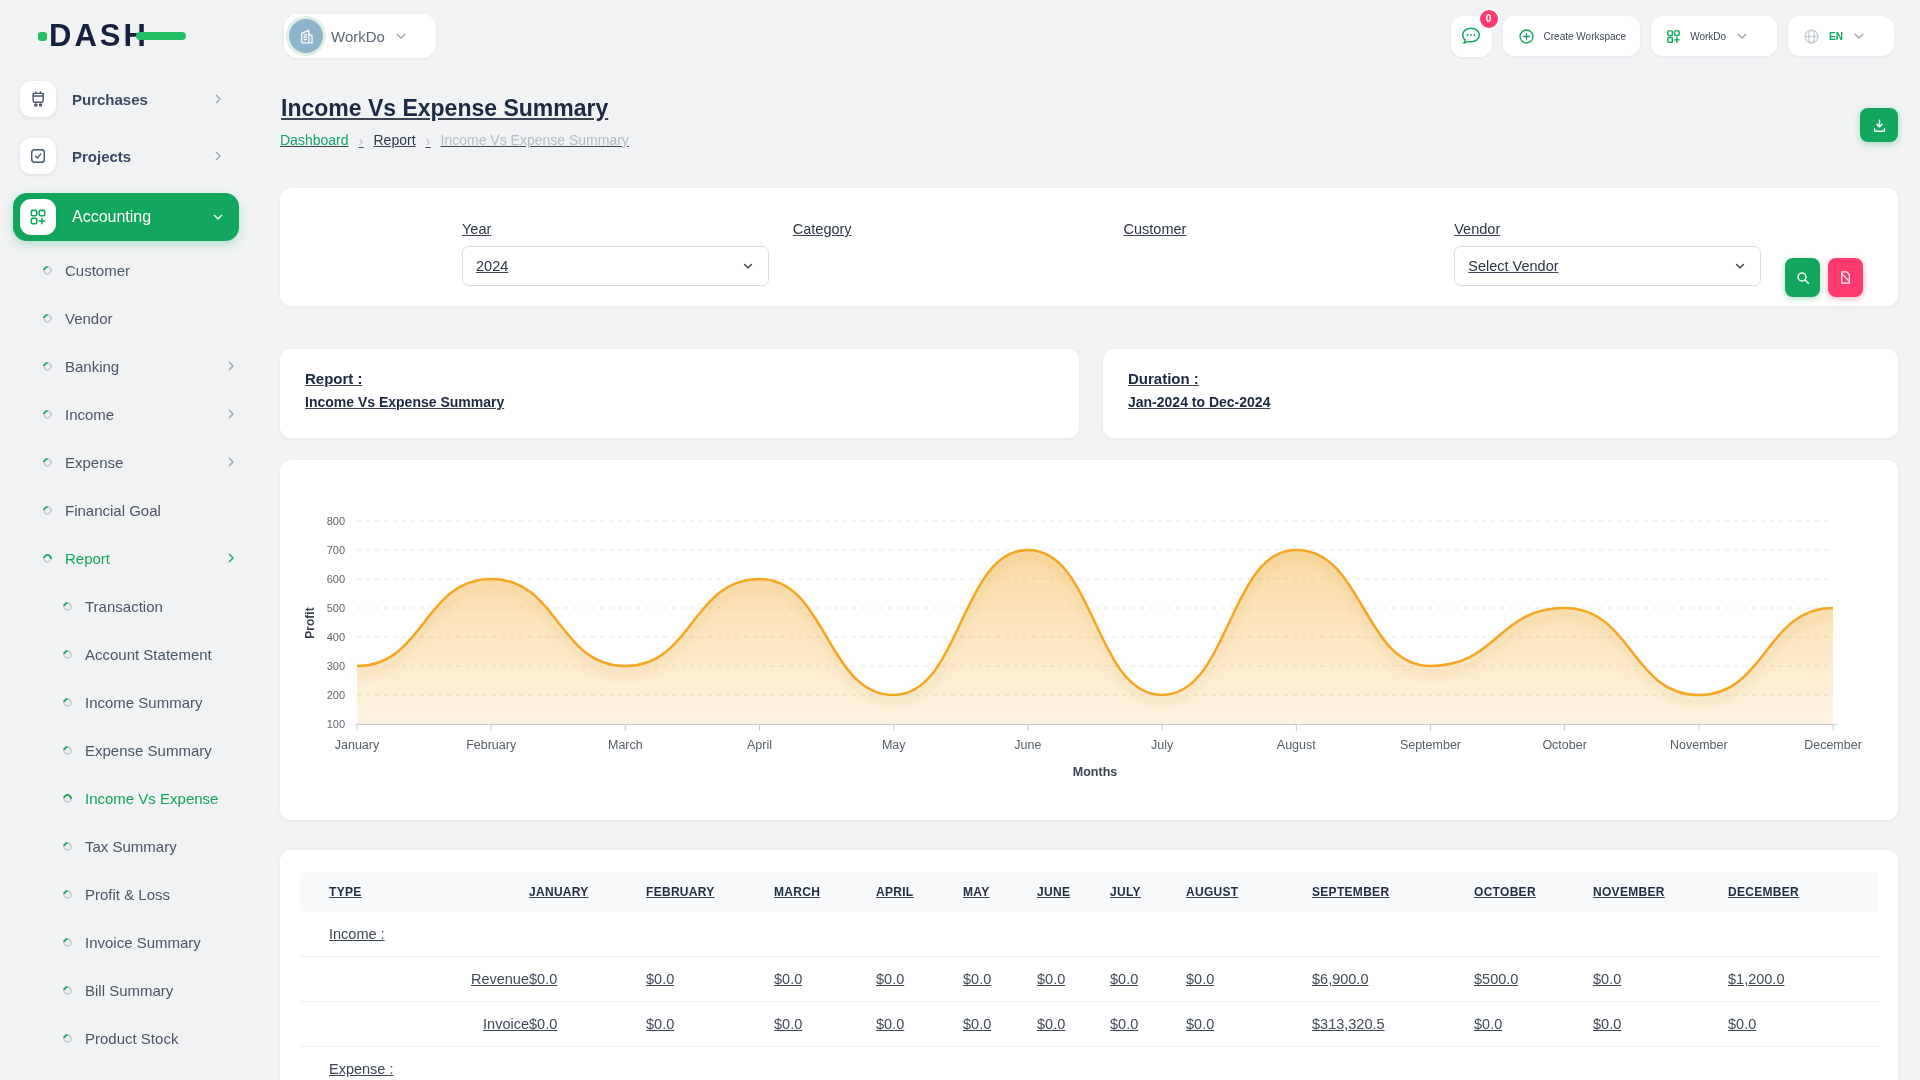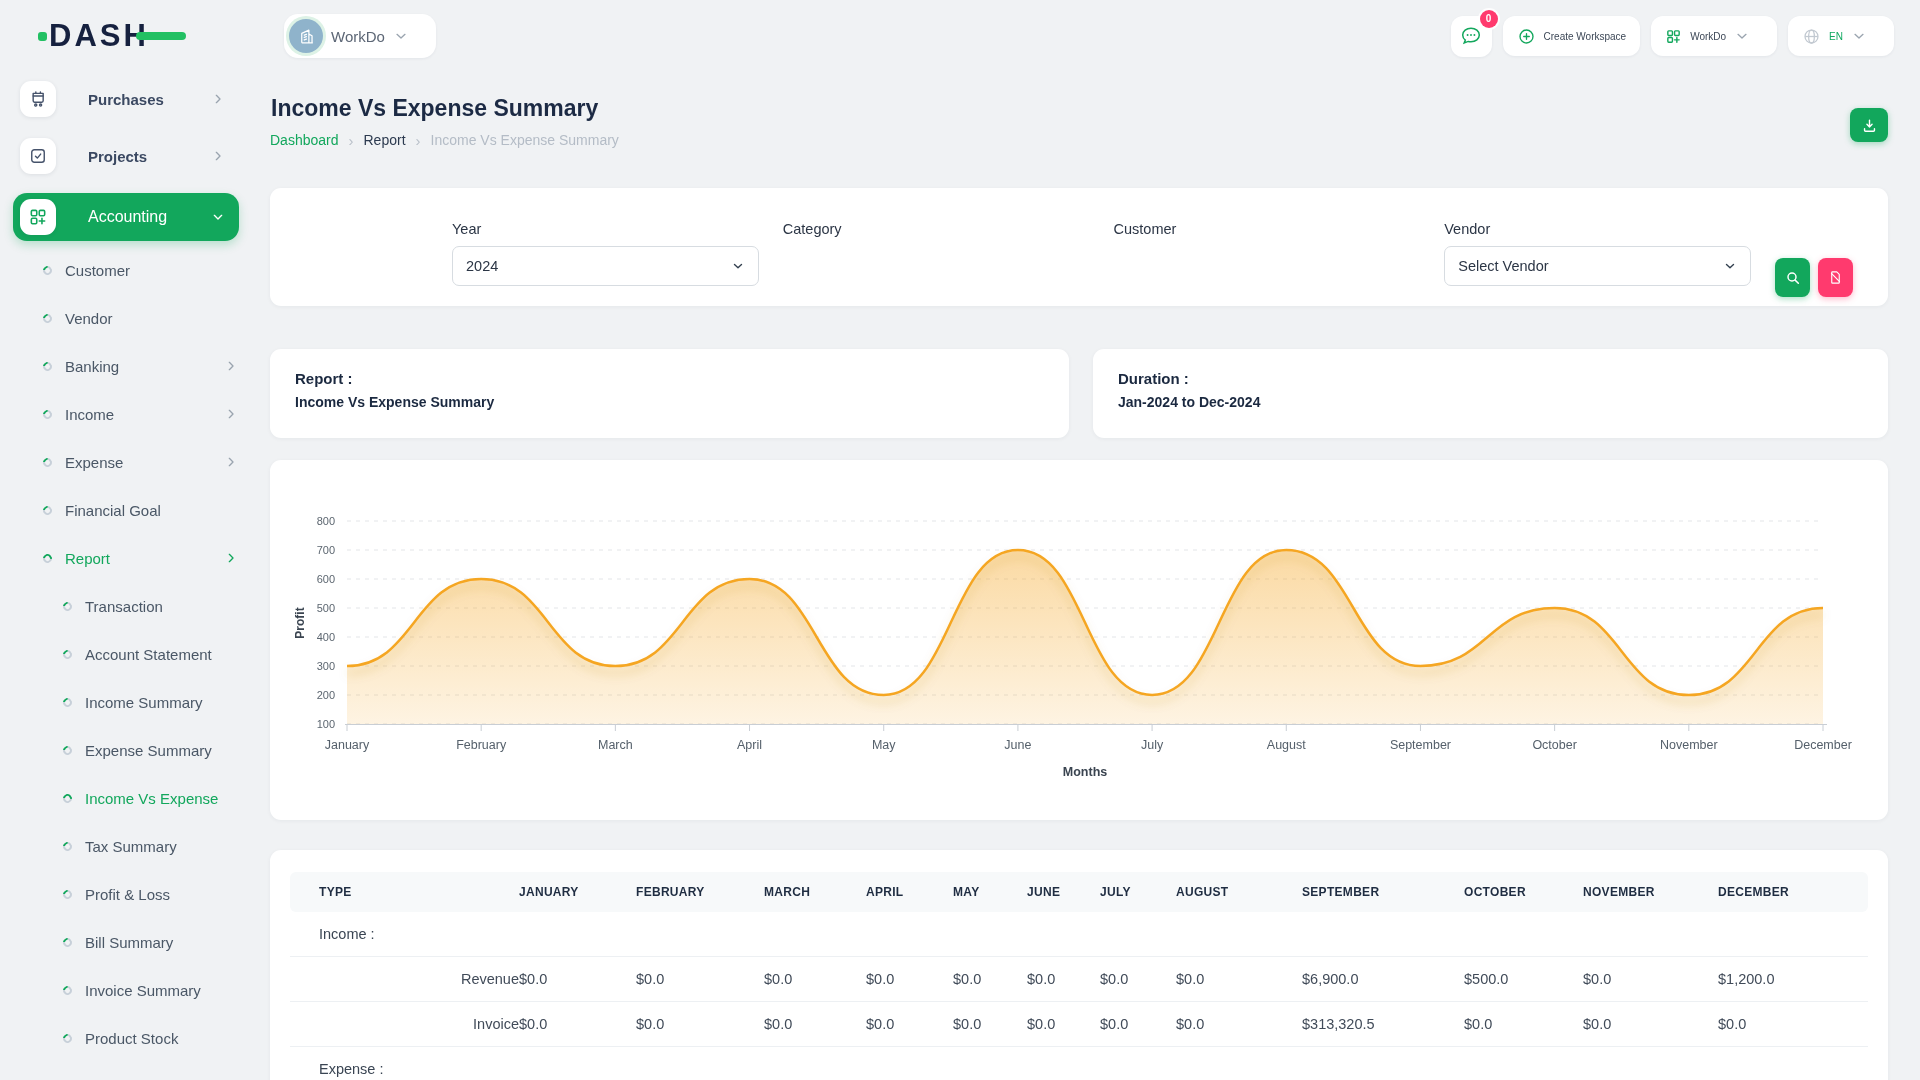--- a/index.html
+++ b/index.html
@@ -16,46 +16,46 @@
            padding:0 14px;box-shadow:0 1px 3px rgba(20,30,60,.06);font-size:10px;color:#3d4857;cursor:pointer;}
   .ws-pill{margin-left:84px;height:44px;border-radius:14px;padding:4px 14px 4px 5px;font-size:15px;color:#5c6675;}
   .avatar{width:34px;height:34px;border-radius:50%;background:#8fb3cb;display:flex;align-items:center;justify-content:center;
           box-shadow:0 0 0 3px #ddf2e6;}
   .top-right{margin-left:auto;display:flex;align-items:center;gap:11px;}
   .chat-btn{position:relative;width:41px;height:41px;border-radius:12px;background:#fff;display:flex;align-items:center;
             justify-content:center;box-shadow:0 1px 3px rgba(20,30,60,.06);cursor:pointer;}
   .badge{position:absolute;top:-6px;right:-6px;min-width:18px;height:18px;border-radius:9px;background:#ff3a6e;
          color:#fff;font-size:10px;font-weight:bold;display:flex;align-items:center;justify-content:center;
          box-shadow:0 0 0 2px rgba(255,255,255,.85);}
-  .grn{color:#0fa860;font-weight:normal;}
+  .grn{color:#0fa860;font-weight:bold;}
   
   .sidebar{position:absolute;top:72px;left:0;bottom:0;width:252px;overflow:hidden;padding-top:7px;}
   .nav-item{display:flex;align-items:center;cursor:pointer;}
   .nav-item.l0{height:40px;margin:0 13px 17px 13px;padding-left:7px;}
   .icon-box{width:36px;height:36px;border-radius:11px;background:#fff;box-shadow:0 1px 4px rgba(20,30,60,.09);
             display:flex;align-items:center;justify-content:center;flex:none;}
   .icon-box svg{width:20px;height:20px;}
-  .nav-item.l0 .nav-label{margin-left:32px;font-size:15px;font-weight:600;color:#3b4962;}
+  .nav-item.l0 .nav-label{margin-left:16px;font-size:15px;font-weight:600;color:#3b4962;}
   .nav-item.pill{height:48px;border-radius:14px;background:#12a75c;margin:9px 13px 5px 13px;padding-left:7px;
                  box-shadow:0 4px 10px rgba(18,167,92,.25);}
   .nav-item.pill .nav-label{color:#fff;font-weight:400;font-size:16px;}
   .nav-item.l1,.nav-item.l2{height:48px;font-size:15px;color:#4a5766;}
   .nav-item.l1{padding-left:43px;}
   .nav-item.l2{padding-left:63px;}
   .nav-item .bullet{width:9px;height:9px;border-radius:50%;border:2px solid #c7d0d9;border-top-color:#12a75c;
                     transform:rotate(-40deg);margin-right:13px;flex:none;}
   .nav-item.active .bullet{border-top-color:#12a75c;border-right-color:#12a75c;}
   .nav-item.l1.active .nav-label,.nav-item.l2.active .nav-label{color:#12a75c;}
   .chev{margin-left:auto;margin-right:13px;width:16px;height:16px;color:#9aa4af;flex:none;}
   .chev svg{width:16px;height:16px;display:block;}
   .chev.down svg{transform:rotate(90deg);}
   .nav-item.pill .chev{color:#fff;}
   .nav-item.l1.active .chev{color:#12a75c;}
   
-  .main{position:absolute;left:270px;top:72px;width:1618px;height:1008px;}
+  .main{position:absolute;left:280px;top:72px;width:1618px;height:1008px;text-decoration:underline;}
   .page-title{margin:20px 0 0 1px;font-size:23px;line-height:32px;font-weight:700;color:#1c2a44;}
   .breadcrumb{margin-top:6px;height:20px;display:flex;align-items:center;gap:10px;font-size:14px;}
   .bc-link{color:#12a75c;cursor:pointer;}
   .bc-mid{color:#2c3a4f;cursor:pointer;}
   .bc-sep{color:#b9c0c9;font-size:15px;}
   .bc-current{color:#b4bcc6;}
   .dl-btn{position:absolute;top:36px;right:0;width:38px;height:34px;border-radius:8px;background:#12a75c;border:none;
           display:flex;align-items:center;justify-content:center;cursor:pointer;box-shadow:0 2px 6px rgba(18,167,92,.35);}
   .card{background:#fff;border-radius:11px;box-shadow:0 1px 4px rgba(20,30,60,.05);}
   
@@ -281,25 +281,25 @@
         <div class="nav-item l2">
           <span class="bullet"></span>
           <span class="nav-label">Tax Summary</span>
         </div>
         <div class="nav-item l2">
           <span class="bullet"></span>
           <span class="nav-label">Profit &amp; Loss</span>
         </div>
         <div class="nav-item l2">
           <span class="bullet"></span>
+          <span class="nav-label">Invoice Summary</span>
+        </div>
+        <div class="nav-item l2">
+          <span class="bullet"></span>
           <span class="nav-label">Bill Summary</span>
-        </div>
-        <div class="nav-item l2">
-          <span class="bullet"></span>
-          <span class="nav-label">Invoice Summary</span>
         </div>
         <div class="nav-item l2">
           <span class="bullet"></span>
           <span class="nav-label">Product Stock</span>
         </div>
         <div class="nav-item l2">
           <span class="bullet"></span>
           <span class="nav-label">Cash Flow</span>
         </div>
       </nav>

